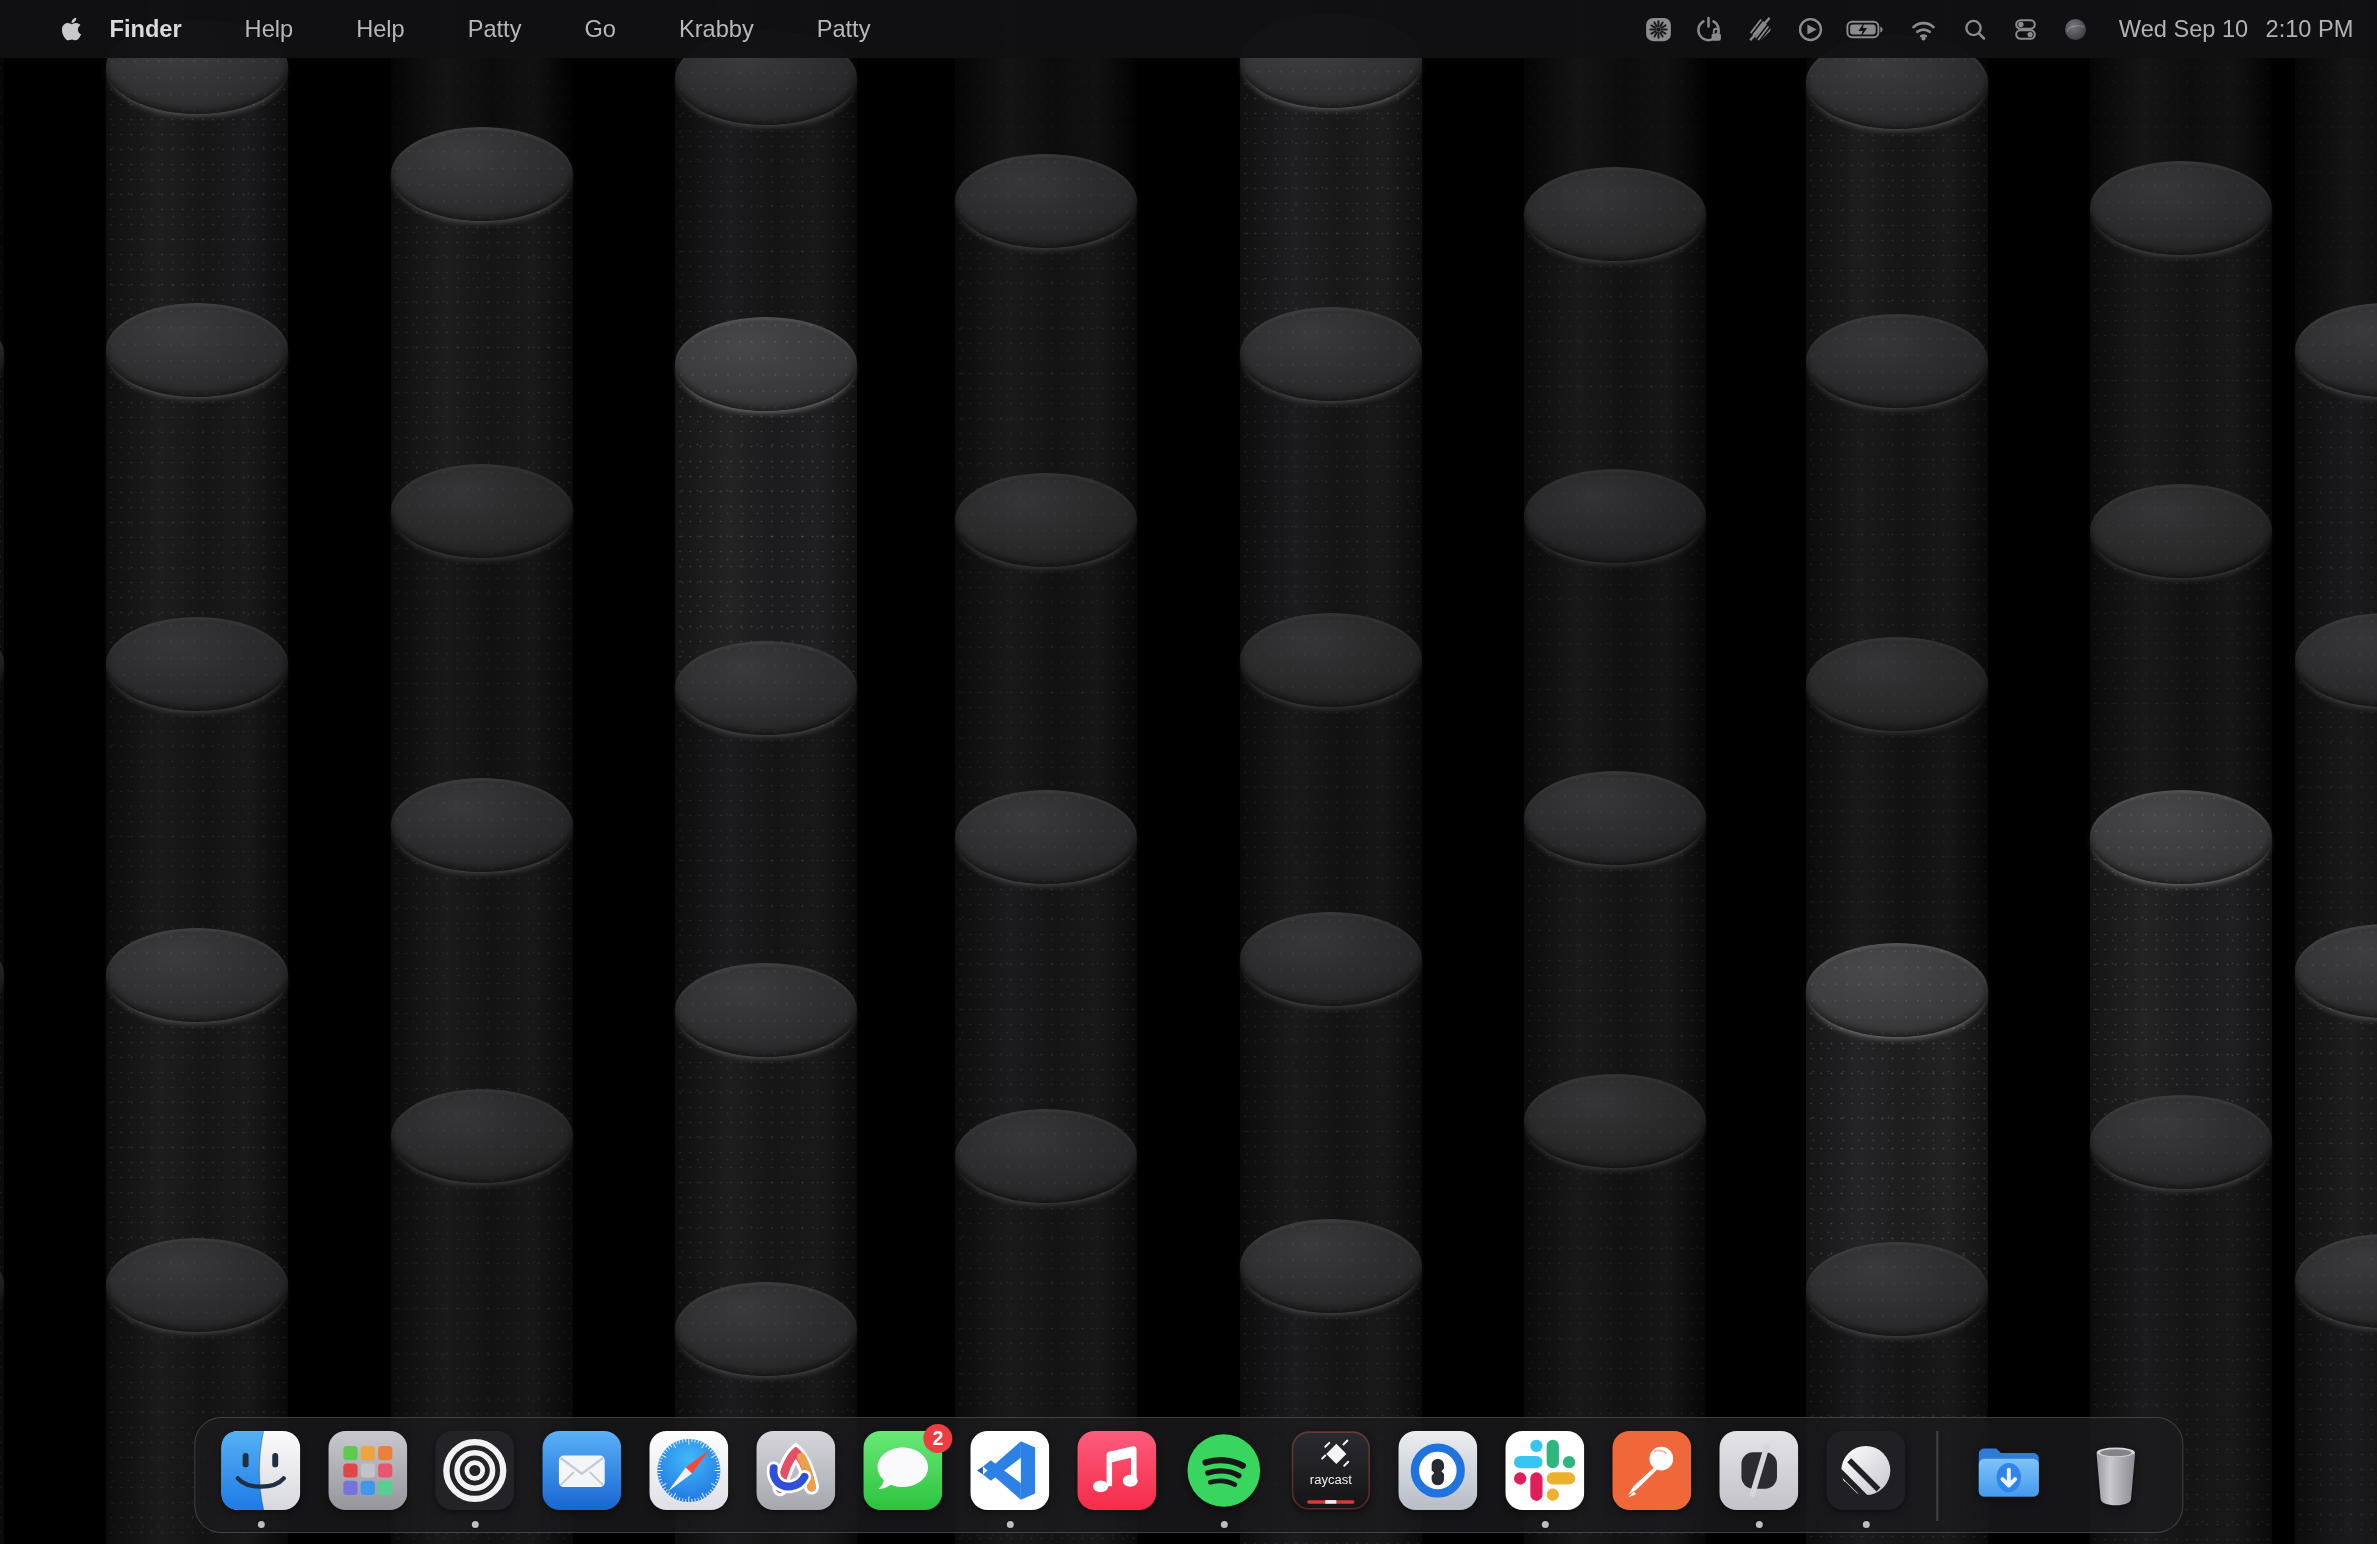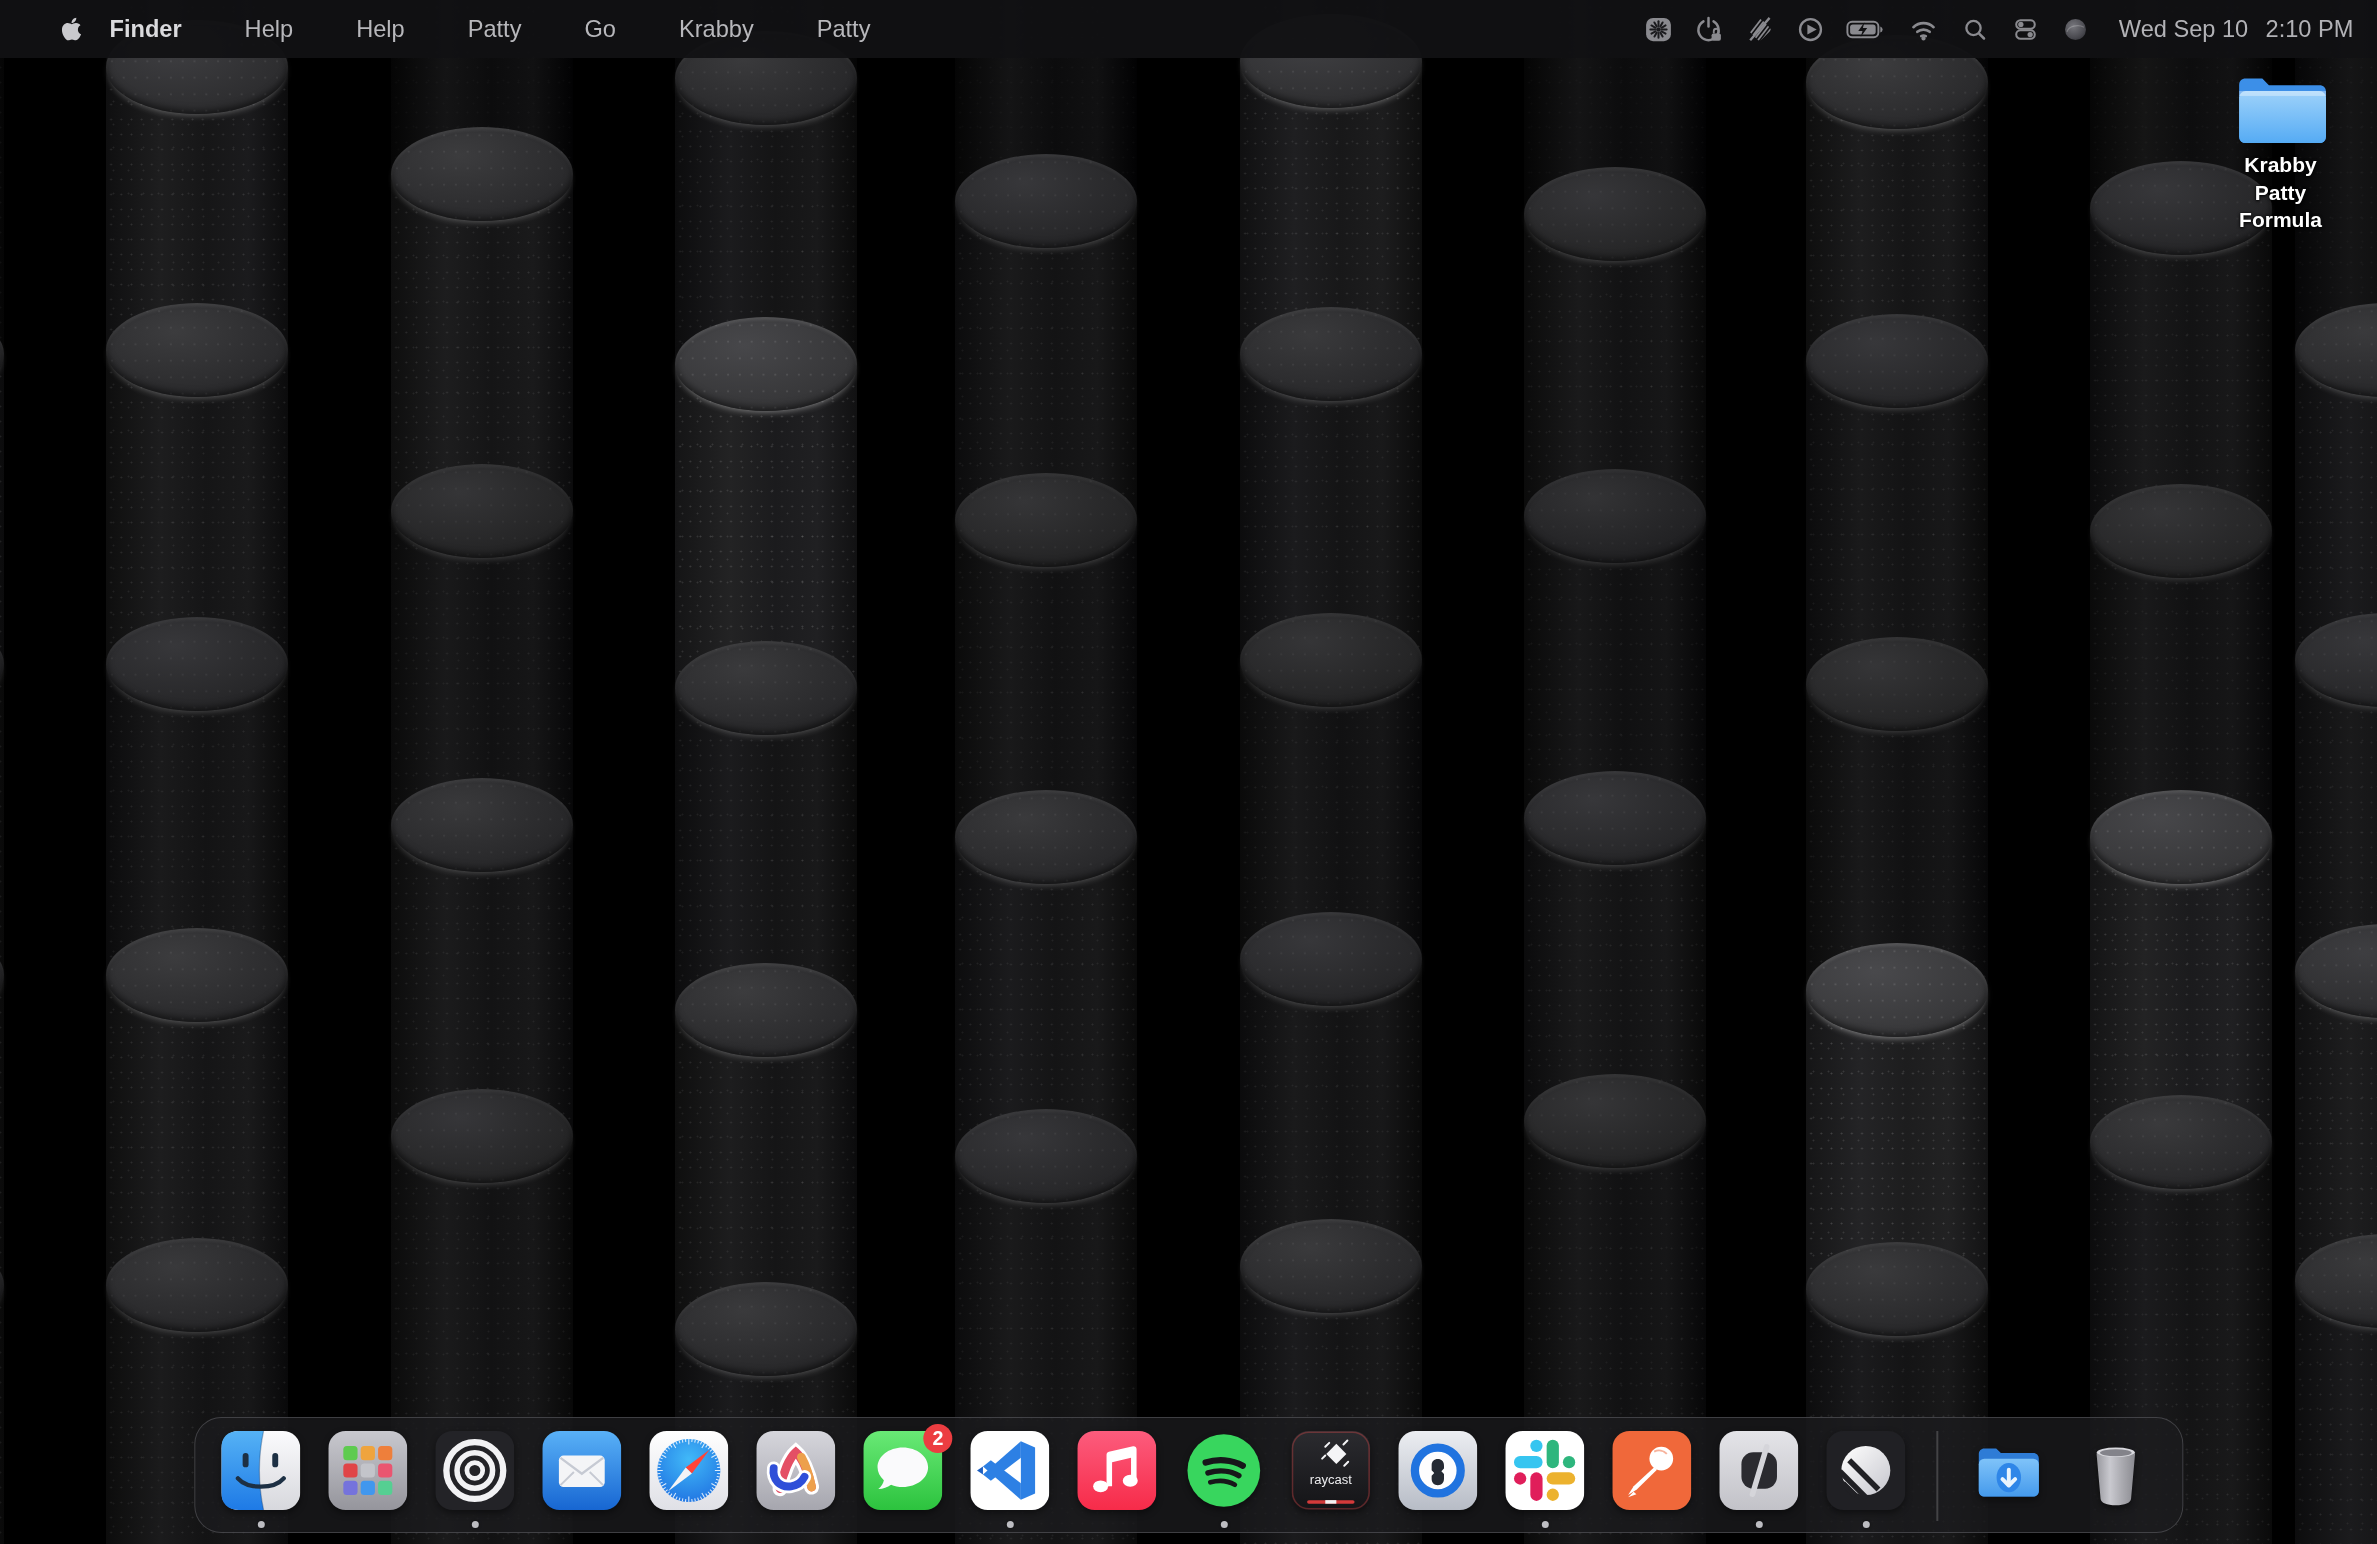--- a/index.html
+++ b/index.html
@@ -287,36 +287,20 @@
             </svg>
           </span>
         </span>
       <span class="clock">
         <span>Wed Sep 10</span>
         <span>2:10 PM</span>
       </span>
     </div>
   </div>
 
-  <div id="desktop-folder">
-    <span class="folder-icon">
-      <svg width="91" height="72" viewBox="0 0 110 86">
-        <defs>
-          <linearGradient id="dfg" x1="0" y1="0" x2="0" y2="1">
-            <stop offset="0" stop-color="#9ed2fa"></stop>
-              <stop offset="1" stop-color="#55abf4"></stop>
-          </linearGradient>
-        </defs>
-        <path d="M5 13 c0-5 3-8 8-8 h20 l8 8 h61 c5 0 8 3 8 8 v54 c0 5-3 8-8 8 h-89 c-5 0-8-3-8-8 z" fill="#3c8fe8"></path>
-        <rect x="5" y="20" width="105" height="63" rx="8" fill="url(#dfg)"></rect>
-        <rect x="5" y="20" width="105" height="6" fill="rgba(255,255,255,0.35)"></rect>
-      </svg>
-    </span>
-    <div class="folder-label">Krabby Patty Formula</div>
-  </div>
 
   <div id="dock">
       <div class="dock-item">
         <span class="icon-wrap">
           <svg viewBox="0 0 100 100">
             <defs>
               <linearGradient id="g_fr" x1="0" y1="0" x2="0" y2="1">
                 <stop offset="0" stop-color="#fbfbfd"></stop>
                 <stop offset="1" stop-color="#d7d8dd"></stop>
               </linearGradient>

